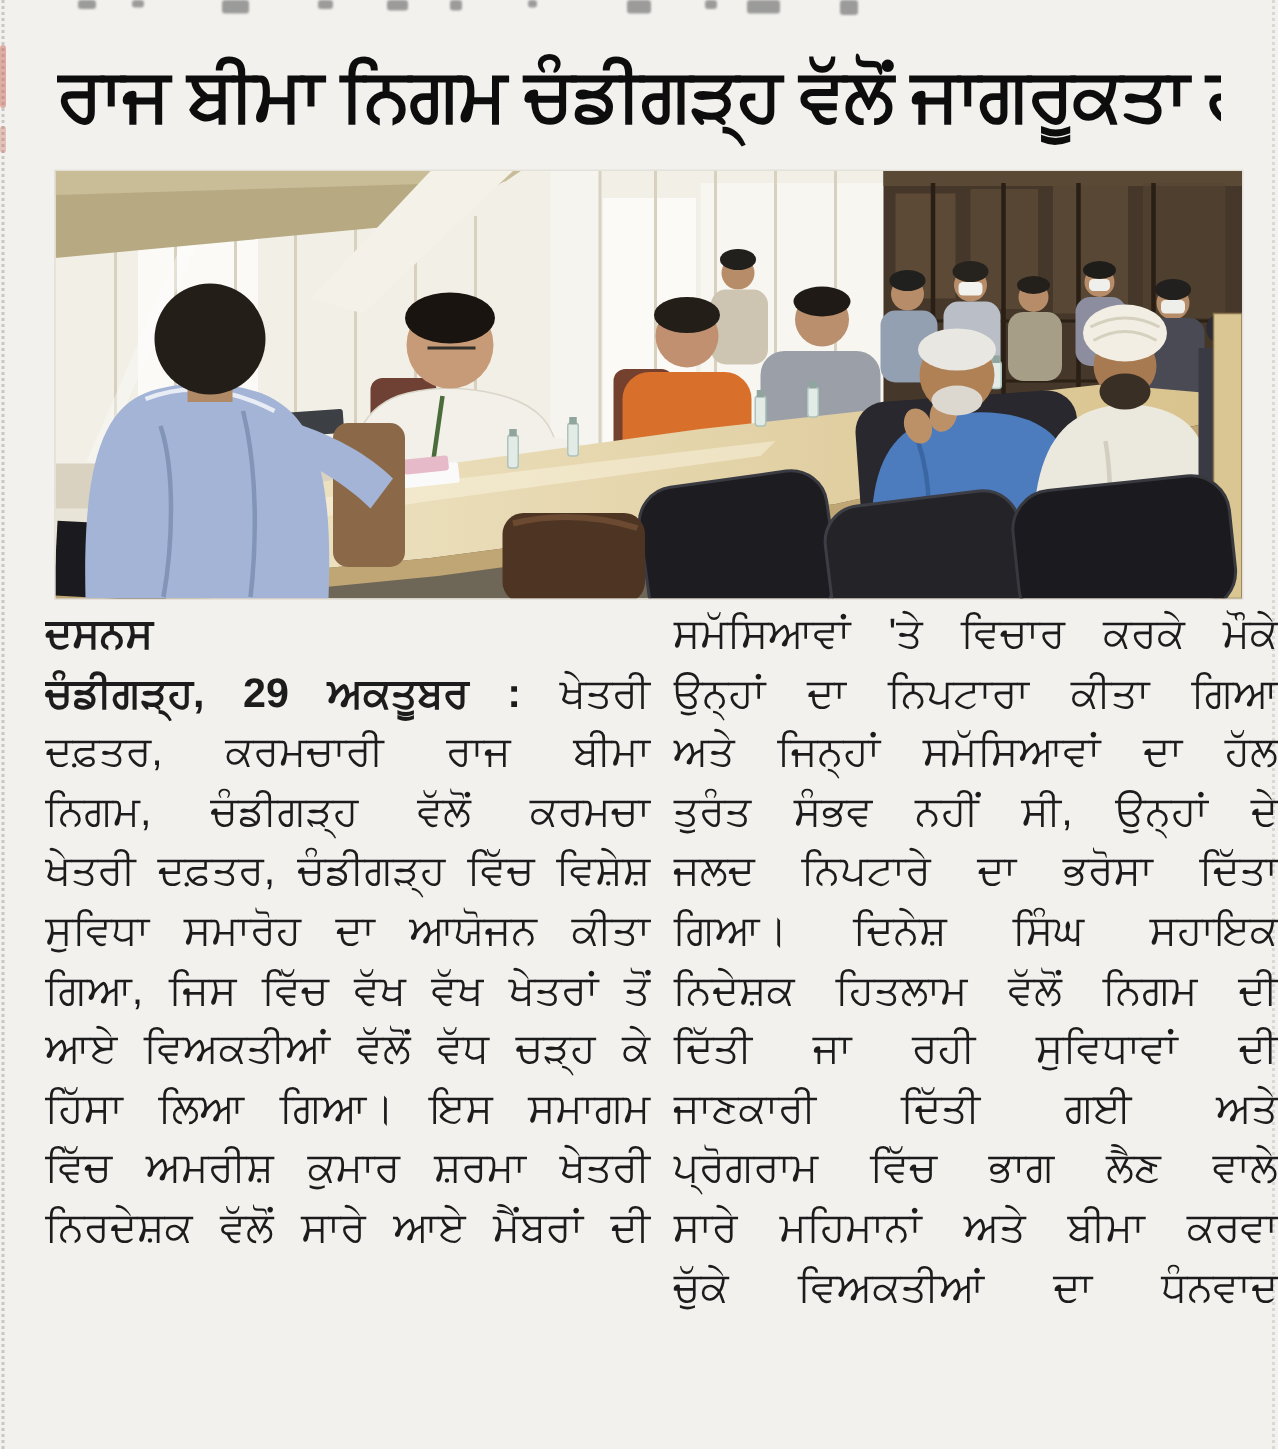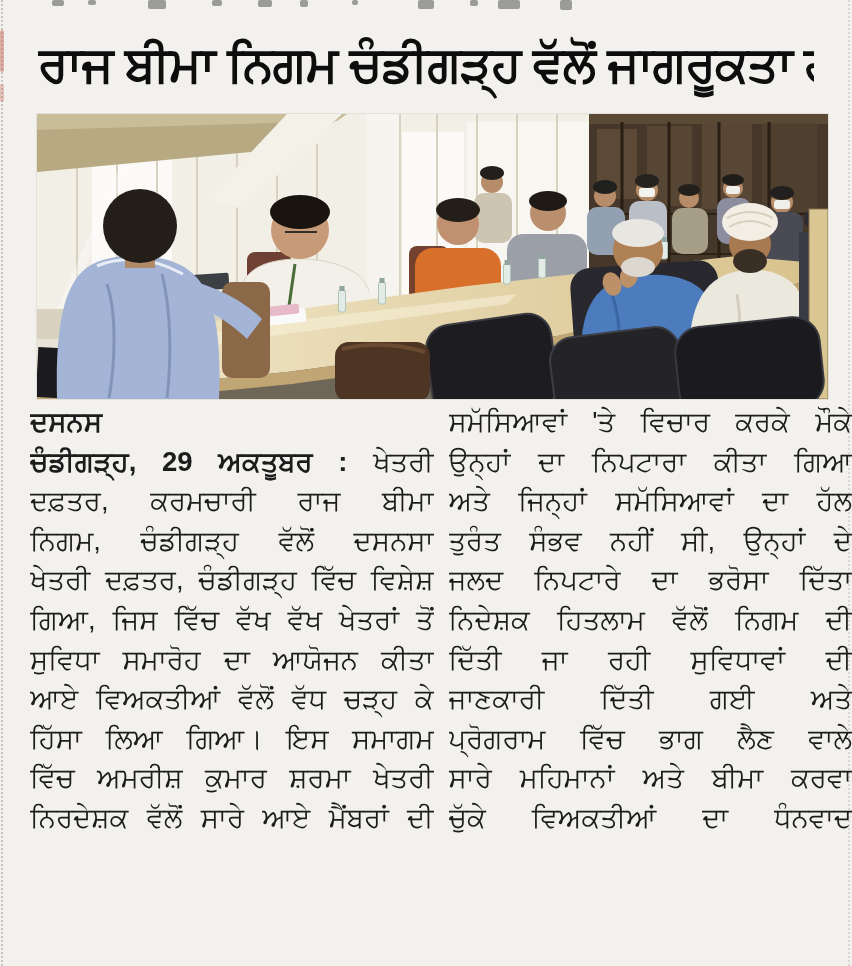--- a/index.html
+++ b/index.html
@@ -255,35 +255,36 @@
       <path d="M305,235 Q345,225 388,238" stroke="#6b4a31" stroke-width="4" fill="none"></path>
     </g>
   </svg>
 </div>
 
 <div class="article">
   <div class="col">
     <div class="line plain byline">ਦਸਨਸ</div>
     <div class="line"><span class="bold">ਚੰਡੀਗੜ੍ਹ, 29 ਅਕਤੂਬਰ :</span> <span>ਖੇਤਰੀ</span></div>
     <div class="line">ਦਫ਼ਤਰ, ਕਰਮਚਾਰੀ ਰਾਜ ਬੀਮਾ</div>
-    <div class="line">ਨਿਗਮ, ਚੰਡੀਗੜ੍ਹ ਵੱਲੋਂ ਦਸਨਸਾ</div>
+    <div class="line">ਨਿਗਮ, ਚੰਡੀਗੜ੍ਹ ਵੱਲੋਂ ਕਰਮਚਾ</div>
     <div class="line">ਖੇਤਰੀ ਦਫ਼ਤਰ, ਚੰਡੀਗੜ੍ਹ ਵਿੱਚ ਵਿਸ਼ੇਸ਼</div>
+    <div class="line">ਸੁਵਿਧਾ ਸਮਾਰੋਹ ਦਾ ਆਯੋਜਨ ਕੀਤਾ</div>
     <div class="line">ਗਿਆ, ਜਿਸ ਵਿੱਚ ਵੱਖ ਵੱਖ ਖੇਤਰਾਂ ਤੋਂ</div>
-    <div class="line">ਸੁਵਿਧਾ ਸਮਾਰੋਹ ਦਾ ਆਯੋਜਨ ਕੀਤਾ</div>
     <div class="line">ਆਏ ਵਿਅਕਤੀਆਂ ਵੱਲੋਂ ਵੱਧ ਚੜ੍ਹ ਕੇ</div>
     <div class="line">ਹਿੱਸਾ ਲਿਆ ਗਿਆ। ਇਸ ਸਮਾਗਮ</div>
     <div class="line">ਵਿੱਚ ਅਮਰੀਸ਼ ਕੁਮਾਰ ਸ਼ਰਮਾ ਖੇਤਰੀ</div>
     <div class="line">ਨਿਰਦੇਸ਼ਕ ਵੱਲੋਂ ਸਾਰੇ ਆਏ ਮੈਂਬਰਾਂ ਦੀ</div>
   </div>
   <div class="col">
     <div class="line">ਸਮੱਸਿਆਵਾਂ 'ਤੇ ਵਿਚਾਰ ਕਰਕੇ ਮੌਕੇ</div>
     <div class="line">ਉਨ੍ਹਾਂ ਦਾ ਨਿਪਟਾਰਾ ਕੀਤਾ ਗਿਆ</div>
     <div class="line">ਅਤੇ ਜਿਨ੍ਹਾਂ ਸਮੱਸਿਆਵਾਂ ਦਾ ਹੱਲ</div>
     <div class="line">ਤੁਰੰਤ ਸੰਭਵ ਨਹੀਂ ਸੀ, ਉਨ੍ਹਾਂ ਦੇ</div>
     <div class="line">ਜਲਦ ਨਿਪਟਾਰੇ ਦਾ ਭਰੋਸਾ ਦਿੱਤਾ</div>
+    <div class="line">ਗਿਆ। ਦਿਨੇਸ਼ ਸਿੰਘ ਸਹਾਇਕ</div>
     <div class="line">ਨਿਦੇਸ਼ਕ ਹਿਤਲਾਮ ਵੱਲੋਂ ਨਿਗਮ ਦੀ</div>
     <div class="line">ਦਿੱਤੀ ਜਾ ਰਹੀ ਸੁਵਿਧਾਵਾਂ ਦੀ</div>
     <div class="line">ਜਾਣਕਾਰੀ ਦਿੱਤੀ ਗਈ ਅਤੇ</div>
     <div class="line">ਪ੍ਰੋਗਰਾਮ ਵਿੱਚ ਭਾਗ ਲੈਣ ਵਾਲੇ</div>
     <div class="line">ਸਾਰੇ ਮਹਿਮਾਨਾਂ ਅਤੇ ਬੀਮਾ ਕਰਵਾ</div>
     <div class="line">ਚੁੱਕੇ ਵਿਅਕਤੀਆਂ ਦਾ ਧੰਨਵਾਦ</div>
   </div>
 </div>
 
 </body></html>

